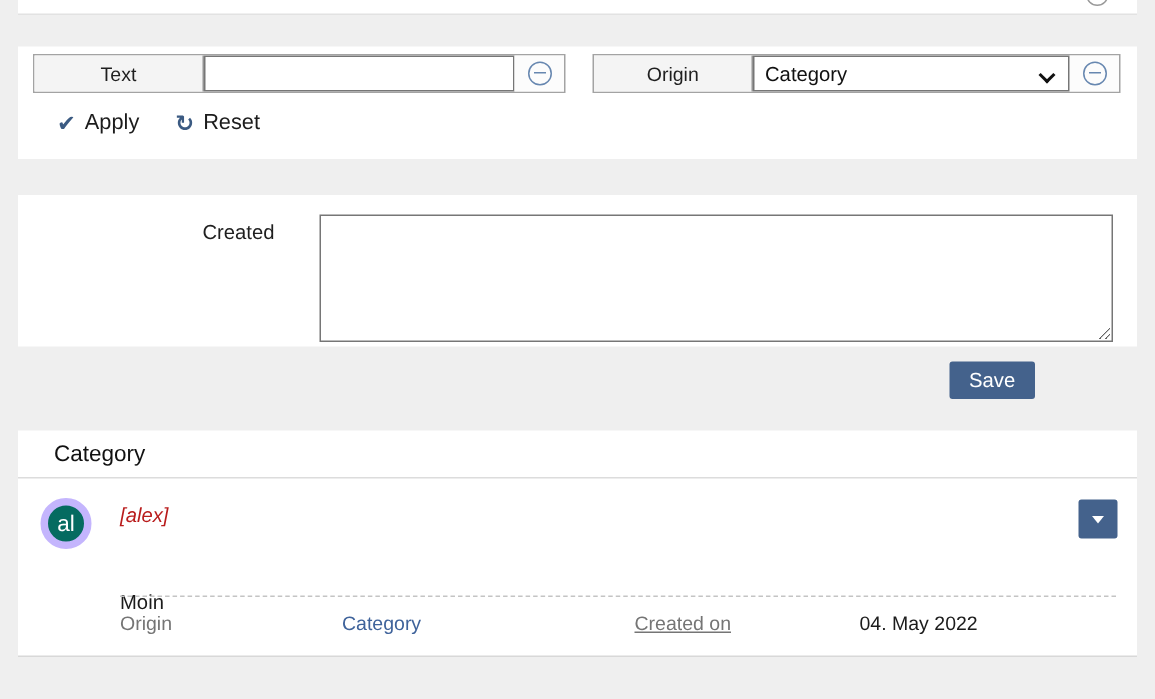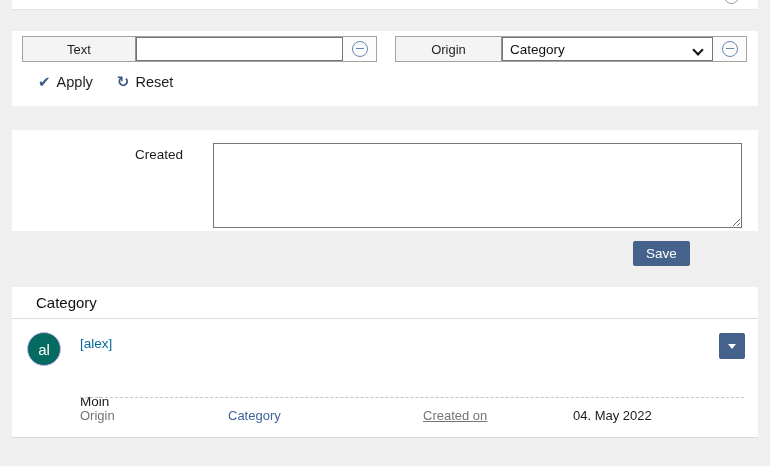--- a/index.html
+++ b/index.html
@@ -51,23 +51,23 @@
   .btn { height:25px; background:#44628c; color:#fff; border:none; border-radius:2px;
          font-size:13.5px; font-family:Liberation Sans, sans-serif; padding:0 13px; cursor:pointer; }
 
   
   .band-card { position:absolute; left:12px; top:287px; width:746px; height:151px; background:#fff;
                border-bottom:1px solid #d8d8d8; }
   .card-header { height:32px; line-height:32px; padding-left:24px; font-size:15px; color:#111;
                  border-bottom:1px solid #dcdcdc; }
   .comment-item { position:relative; height:118px; }
   .avatar { position:absolute; left:15px; top:13px; width:34px; height:34px; border-radius:50%;
-            background:#056b60; border:1px solid #c4b5fd; color:#fff; display:flex;
+            background:#056b60; border:5px solid #c4b5fd; color:#fff; display:flex;
             align-items:center; justify-content:center; font-size:15px; }
-  .author { position:absolute; left:68px; top:17px; font-size:13.5px; color:#0369a1; }
+  .author { position:absolute; left:68px; top:17px; font-size:13.5px; color:#b91c1c;font-style:italic; }
   .dropdown-btn { position:absolute; right:13px; top:14px; width:26px; height:26px;
                   background:#44628c; border:none; border-radius:2px; display:flex;
                   align-items:center; justify-content:center; cursor:pointer; }
   .caret-down { width:0; height:0; border-left:4px solid transparent;
                 border-right:4px solid transparent; border-top:5px solid #fff; display:block; }
   .body-text { position:absolute; left:68px; top:51px; font-size:13.5px; color:#1c1c1c;margin-top:24px; }
   .divider { position:absolute; left:68px; right:14px; top:78px; border-top:1px dashed #c4c4c4; }
   .meta { position:absolute; top:89px; font-size:13px; }
   .meta-label { color:#757575; }
   .meta-value { color:#1c1c1c; }

